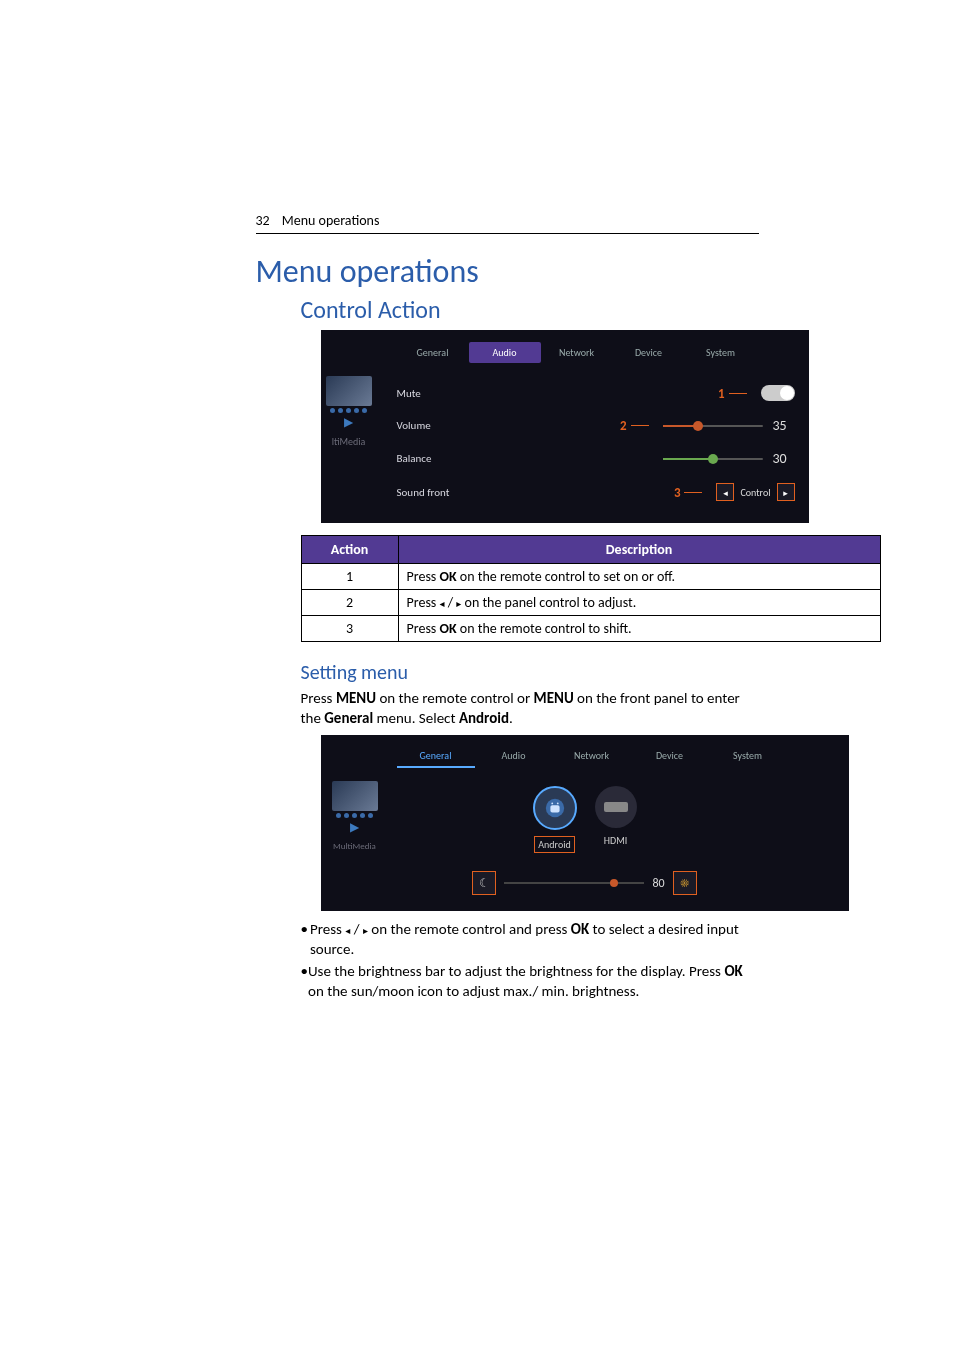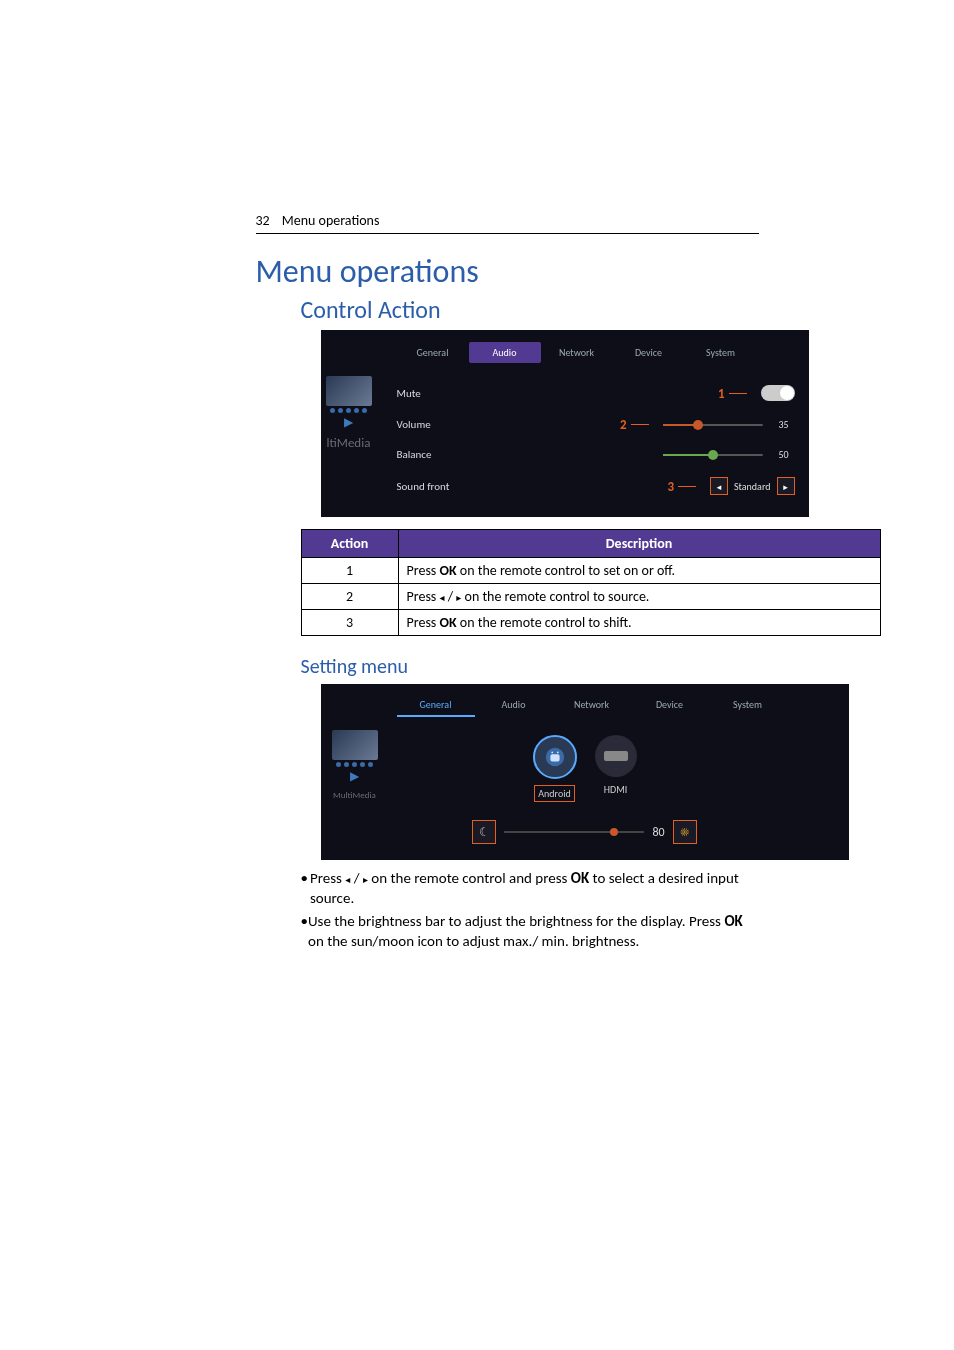--- a/index.html
+++ b/index.html
@@ -89,21 +89,21 @@
     width: 46px; height: 30px;
     background: linear-gradient(135deg,#2a3a55,#6a7a95);
     margin: 0 auto 2px;
     border-radius: 2px;
   }
   .side-dots {
     display: flex; gap: 3px; justify-content: center; margin-bottom: 2px;
   }
   .side-dots span { width:5px;height:5px;background:#3a6aa8;border-radius:50%; }
   .side-play { color:#3d7abf; font-size:12px; }
-  .side-label { font-size: 13px; color:#6b6b78; margin-top:6px; white-space: nowrap; }
+  .side-label { font-size: 10px; color:#6b6b78; margin-top:6px; white-space: nowrap; }
 
   .osd-row {
     display: flex;
     align-items: center;
     justify-content: space-between;
     padding: 8px 0 8px 62px;
     color: #d8d8e0;
     font-size: 11px;
   }
   .row-label {}
@@ -128,21 +128,21 @@
   .toggle .knob { position:absolute; top:1px; width:14px;height:14px;background:#fff;border-radius:50%; right:1px; }
 
   .slider {
     width:100px; height:2px; background:#555; position:relative;
     border-radius:1px;
   }
   .slider .fill { position:absolute; left:0; top:0; height:2px; background:#c8582a; }
   .slider .dot { position:absolute; top:-4px; width:10px;height:10px;background:#c8582a;border-radius:50%; transform:translateX(-50%); }
   .slider .fill.g { background:#6aa84f; }
   .slider .dot.g  { background:#6aa84f; }
-  .val-box { font-size:10px; color:#ddd; width:22px; text-align:center; }
+  .val-box { font-size:14px; color:#ddd; width:22px; text-align:left; }
 
   .selector { display:flex; align-items:center; gap:6px; }
   .arrow-btn { width:16px;height:16px;border:1px solid #e06020;display:flex;align-items:center;justify-content:center;color:#fff;font-size:9px;background:#1a1a26; }
   .sel-val { font-size:10px;color:#ddd; }
 
   
   table.action-table {
     width: 580px;
     margin: 12px 0 4px 45px;
     border-collapse: collapse;
@@ -275,34 +275,34 @@
       </span>
     </div>
 
     <div class="osd-row">
       <span class="row-label">Balance</span>
       <span class="row-right">
         <span class="slider">
           <span class="fill g" style="width:50%"></span>
           <span class="dot g" style="left:50%"></span>
         </span>
-        <span class="val-box">50</span>
+        <span class="val-box">30</span>
       </span>
     </div>
 
     <div class="osd-row">
       <span class="row-label">Sound front</span>
       <span class="row-right">
         <span class="callout">
             <span>3</span>
             <span class="dash"></span>
           </span>
         <span class="selector">
           <span class="arrow-btn">◂</span>
-          <span class="sel-val">Standard</span>
+          <span class="sel-val">Control</span>
           <span class="arrow-btn">▸</span>
         </span>
       </span>
     </div>
   </div>
 
   <table class="action-table">
     <tbody>
         <tr>
       <th>Action</th>
@@ -310,35 +310,38 @@
     </tr>
     <tr>
       <td class="idx">1</td>
       <td>
         <span>Press </span><span class="bold">OK</span><span> on the remote control to set on or off.</span>
       </td>
     </tr>
     <tr>
       <td class="idx">2</td>
       <td>
-        <span>Press  </span><span class="tri">◂</span><span> / </span><span class="tri">▸</span><span>  on the remote control to source.</span>
+        <span>Press  </span><span class="tri">◂</span><span> / </span><span class="tri">▸</span><span>  on the panel control to adjust.</span>
       </td>
     </tr>
     <tr>
       <td class="idx">3</td>
       <td>
         <span>Press </span><span class="bold">OK</span><span> on the remote control to shift.</span>
       </td>
     </tr>
   </tbody>
     </table>
 
 
   <h3 class="h3">Setting menu</h3>
 
+  <p class="body-text">
+    <span>Press </span><span class="bold">MENU</span><span> on the remote control or </span><span class="bold">MENU</span><span> on the front panel to enter the </span><span class="bold">General</span><span> menu. Select </span><span class="bold">Android</span><span>.</span>
+  </p>
 
   <div class="osd2">
     <div class="side-graphic2">
       <div class="thumb"></div>
       <div class="side-dots">
           <span></span>
           <span></span>
           <span></span>
           <span></span>
           <span></span>

